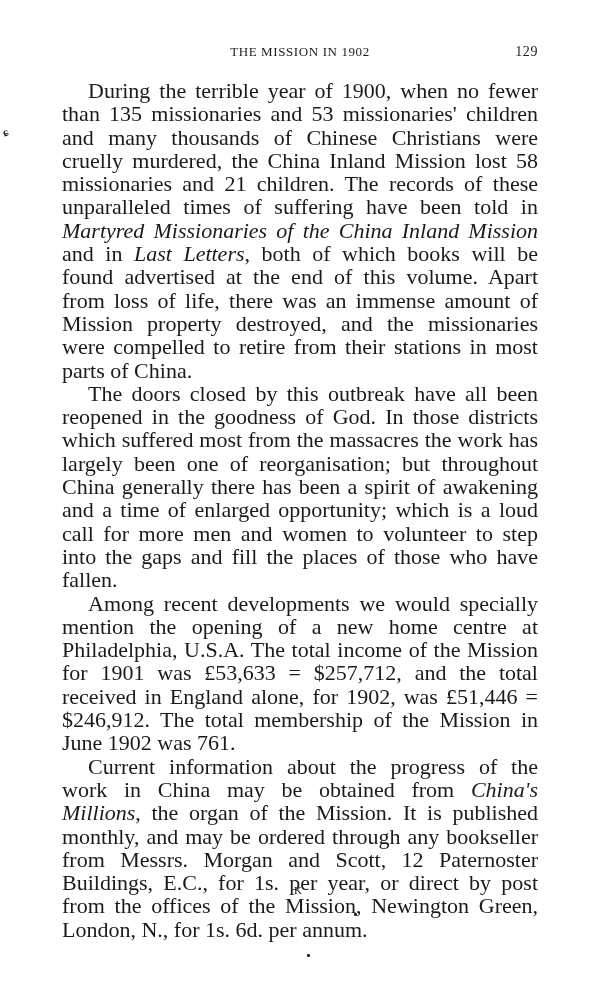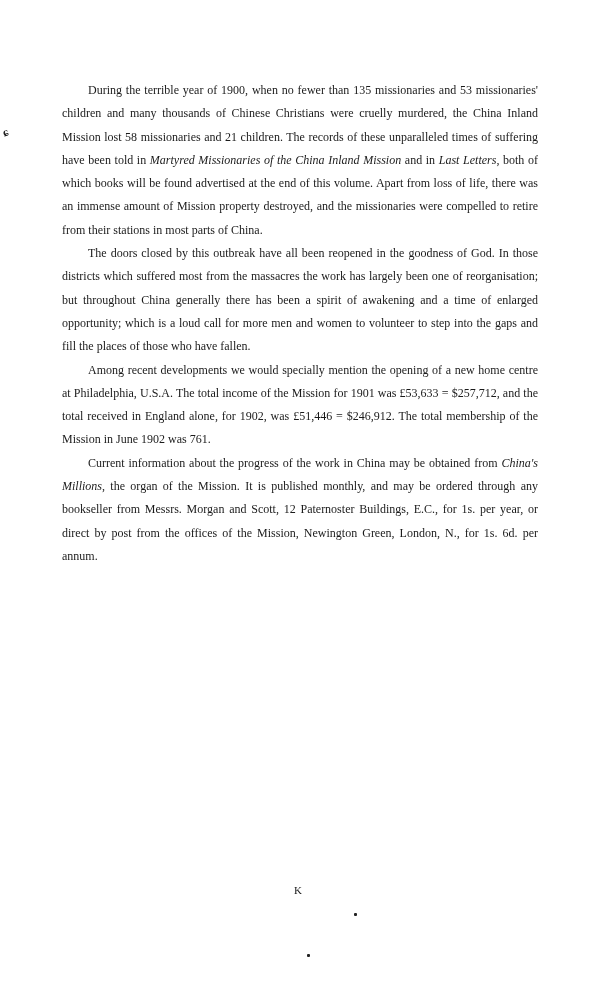--- a/index.html
+++ b/index.html
@@ -39,21 +39,21 @@
     position: absolute;
     right: 0;
     top: 0;
     font-size: 14px;
   }
   .body-text {
     position: absolute;
     top: 79px;
     left: 62px;
     width: 476px;
-    font-size: 12px;
+    font-size: 22px;
     line-height: 23.3px;
     text-align: justify;
   }
   .para {
     margin: 0;
     text-indent: 26px;
     text-align: justify;
   }
   .para em {
     font-style: italic;
@@ -79,20 +79,24 @@
     height: 3px;
     background: #222;
     border-radius: 1px;
   }
 </style>
 </head>
 <body>
 
 <div class="page">
 
+  <div class="running-head">
+    <div class="running-title">THE MISSION IN 1902</div>
+    <div class="page-number">129</div>
+  </div>
 
   <div class="margin-mark">ɕ</div>
 
   <div class="body-text">
     <p class="para"><span>During the terrible year of 1900, when no fewer than 135 missionaries and 53 missionaries' children and many thousands of Chinese Christians were cruelly murdered, the China Inland Mission lost 58 missionaries and 21 children.  The records of these unparalleled times of suffering have been told in </span><em>Martyred Missionaries of the China Inland Mission</em><span> and in </span><em>Last Letters</em><span>, both of which books will be found advertised at the end of this volume. Apart from loss of life, there was an immense amount of Mission property destroyed, and the missionaries were compelled to retire from their stations in most parts of China.</span></p>
 
     <p class="para"><span>The doors closed by this outbreak have all been reopened in the goodness of God.  In those districts which suffered most from the massacres the work has largely been one of reorganisation; but throughout China generally there has been a spirit of awakening and a time of enlarged opportunity; which is a loud call for more men and women to volunteer to step into the gaps and fill the places of those who have fallen.</span></p>
 
     <p class="para"><span>Among recent developments we would specially mention the opening of a new home centre at Philadelphia, U.S.A. The total income of the Mission for 1901 was £53,633 = $257,712, and the total received in England alone, for 1902, was £51,446 = $246,912.  The total membership of the Mission in June 1902 was 761.</span></p>
 

